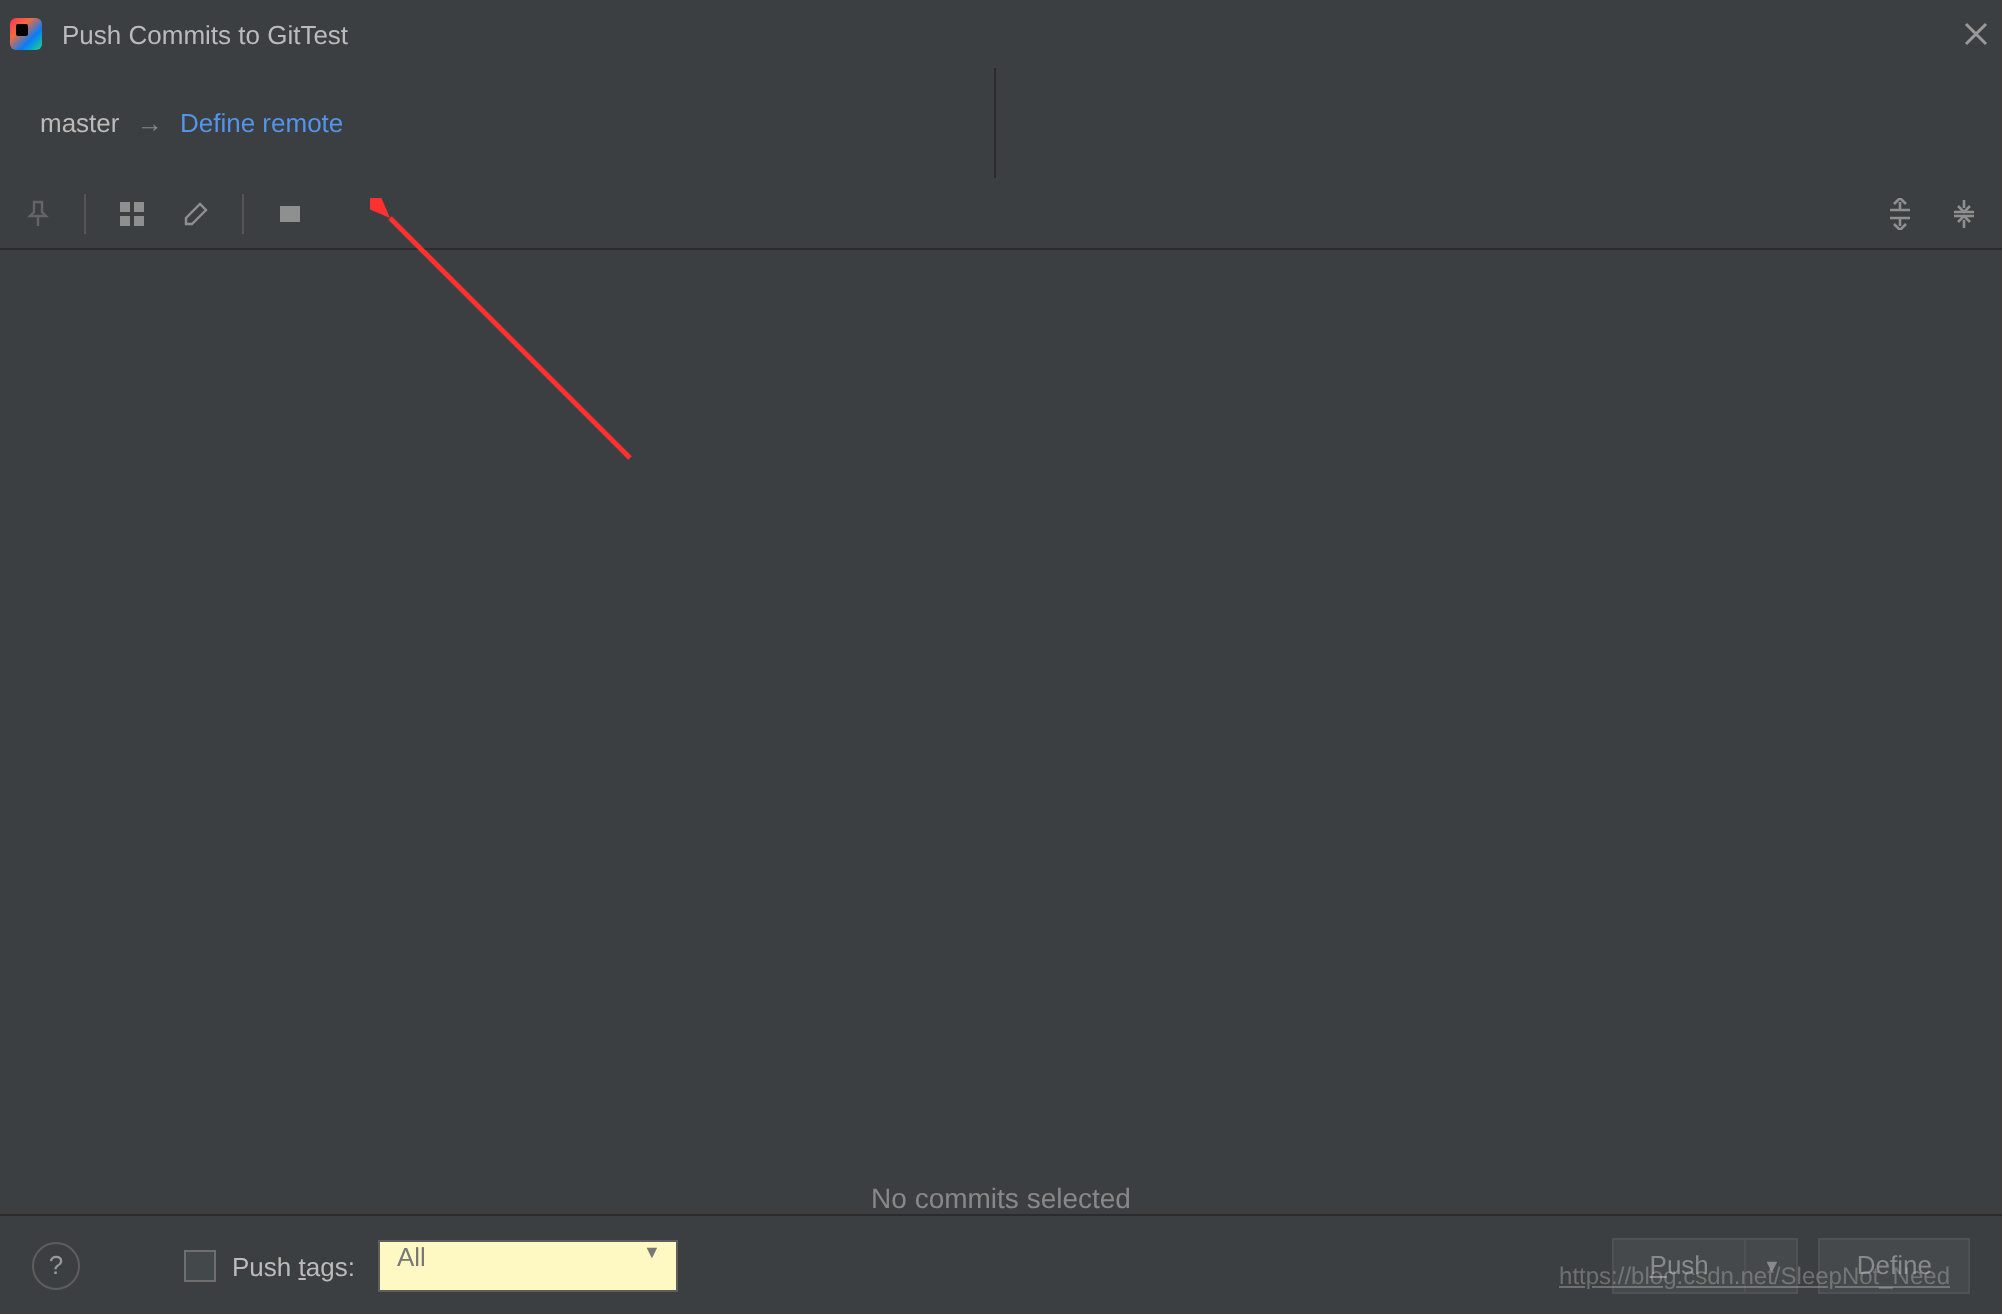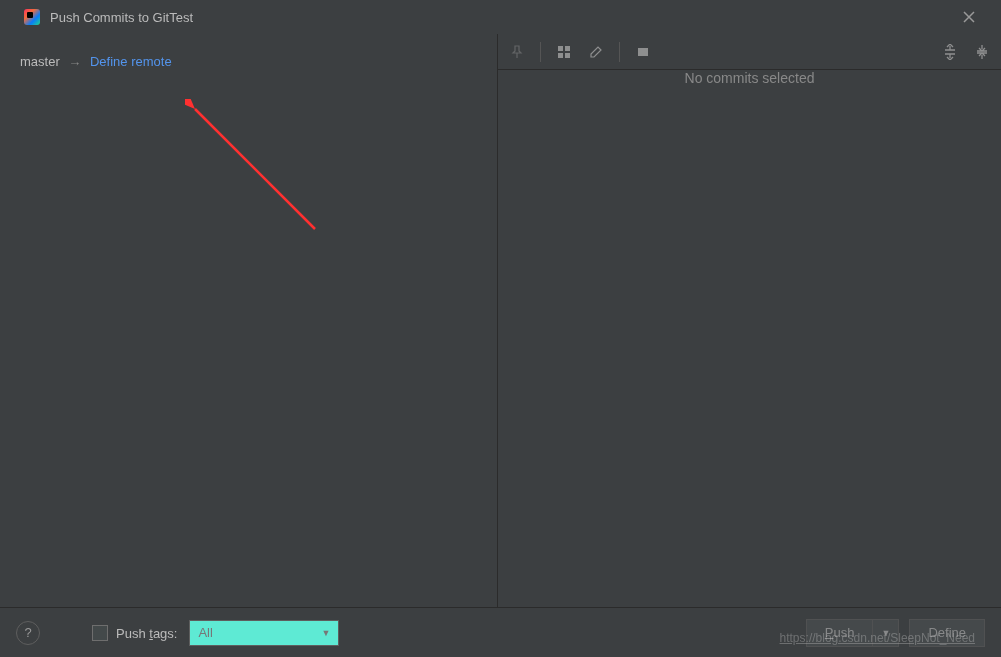--- a/index.html
+++ b/index.html
@@ -13,21 +13,21 @@
       height: 657px;
       background: #3c3f41;
       color: #bbbbbb;
       overflow: hidden;
       position: relative;
     }
     .titlebar {
       height: 34px;
       display: flex;
       align-items: center;
-      padding: 0 24px;
+      padding: 0 5px;
       background: #3c3f41;
     }
     .app-icon {
       width: 16px;
       height: 16px;
       margin-right: 10px;
       background: linear-gradient(135deg, #fe315d 0%, #f36b3b 33%, #087cfa 66%, #21d789 100%);
       border-radius: 3px;
       position: relative;
     }
@@ -51,20 +51,21 @@
       height: 16px;
       cursor: pointer;
       color: #999;
       display: flex;
       align-items: center;
       justify-content: center;
     }
     .content {
       display: flex;
       height: calc(100% - 34px - 50px);
+      flex-direction: column;
     }
     .left-panel {
       width: 498px;
       border-right: 1px solid #2b2b2b;
       padding: 20px;
       position: relative;
     }
     .branch-line {
       font-size: 13px;
       color: #bbbbbb;
@@ -121,21 +122,21 @@
       cursor: default;
     }
     .tool-sep {
       width: 1px;
       height: 20px;
       background: #555;
     }
     .right-content {
       flex: 1;
       display: flex;
-      align-items: flex-start;
+      align-items: flex-end;
       justify-content: center;
     }
     .no-commits {
       color: #888;
       font-size: 14px;
     }
     .footer {
       height: 50px;
       border-top: 1px solid #2b2b2b;
       display: flex;
@@ -170,23 +171,22 @@
     }
     .checkbox-label {
       font-size: 13px;
       color: #bbbbbb;
     }
     .underline {
       text-decoration: underline;
     }
     .dropdown {
       display: flex;
-      align-items: center;
       border: 1px solid #5e5e5e;
-      background: #5eead4;
+      background: #fef9c3;
       height: 26px;
       padding: 0 8px;
       min-width: 150px;
       justify-content: space-between;
       color: #777;
       font-size: 13px;
       cursor: pointer;
     }
     .dropdown-arrow {
       color: #777;

